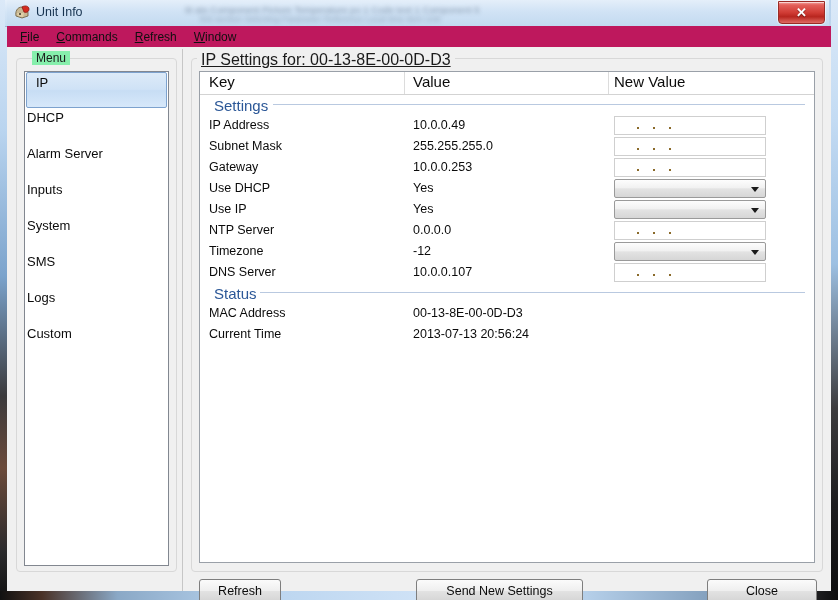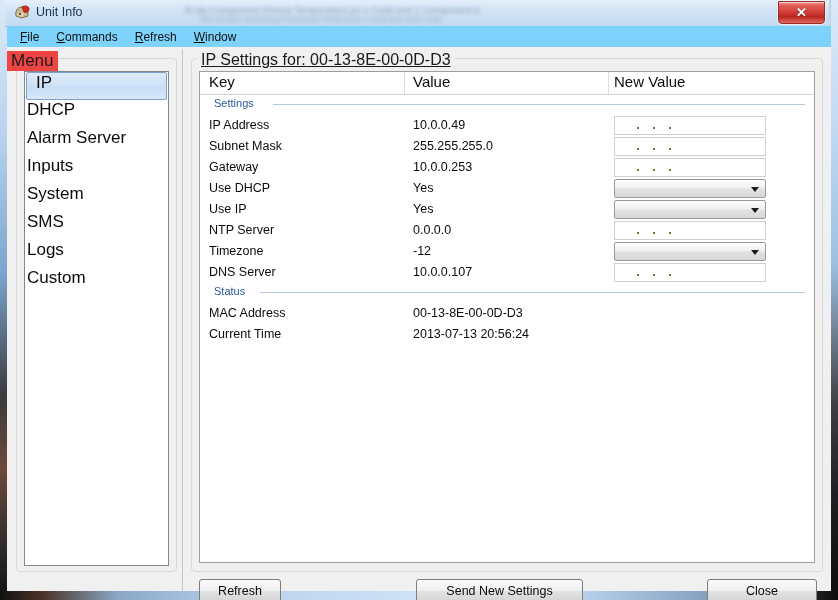--- a/index.html
+++ b/index.html
@@ -72,21 +72,21 @@
   #client {
     position: absolute; left: 7px; top: 26px;
     width: 824px; height: 565px;
     background: #f0f0f0;
     box-sizing: border-box;
   }
 
   
   #menubar {
     position: absolute; left: 0; top: 0; width: 824px; height: 21px;
-    background: #7dd3fc;
+    background: #be185d;
     display: flex; align-items: center;
     padding-left: 6px;
     box-sizing: border-box;
   }
   .menu-item {
     font-size: 12px; color: #101010;
     padding: 2px 10px 2px 7px;
     cursor: default;
     white-space: nowrap;
   }
@@ -99,39 +99,39 @@
   }
 
   
   #menu-group {
     position: absolute; left: 9px; top: 32px; width: 161px; height: 514px;
     border: 1px solid #d8d8d8;
     border-radius: 4px;
     box-sizing: border-box;
   }
   #menu-group-label {
-    position: absolute; left: 0; top: 25px;
-    background: #ef4444; padding: 0 4px;
-    font-size: 17px; color: #1b1b1b;
+    position: absolute; left: 25px; top: 25px;
+    background: #86efac; padding: 0 4px;
+    font-size: 12px; color: #1b1b1b;
   }
   #menu-list {
     position: absolute; left: 17px; top: 45px;
     width: 145px; height: 495px;
     background: #ffffff;
     border: 1px solid #828790;
     box-sizing: border-box;
     overflow: hidden;
   }
   .list-row {
-    font-size: 17px;
+    font-size: 13px;
     color: #0b0b0b;
     padding: 3px 0 3px 2px;
     cursor: default;
     box-sizing: border-box;
-    height: 28px;
+    height: 36px;
     line-height: 14px;
   }
   .list-row.selected {
     background: linear-gradient(180deg,#ddeaf8 0%, #cfe2f6 48%, #c7ddf4 52%, #d7e8fa 100%);
     border: 1px solid #7da2ce;
     border-radius: 2px;
     margin: 0 1px;
     padding-left: 9px;
   }
 
@@ -169,21 +169,21 @@
     position: absolute; top: 0; width: 1px; height: 22px; background: #dcdcdc;
   }
 
   
   .section {
     position: relative;
     height: 20px;
   }
   .section-label {
     position: absolute; left: 14px; top: 2px;
-    font-size: 11px; color: #2b5797;
+    font-size: 15px; color: #2b5797;
   }
   .section-rule {
     position: absolute; top: 9px; height: 1px;
     background: #b9c9e0;
   }
 
   
   .row {
     position: relative;
     height: 21px;

